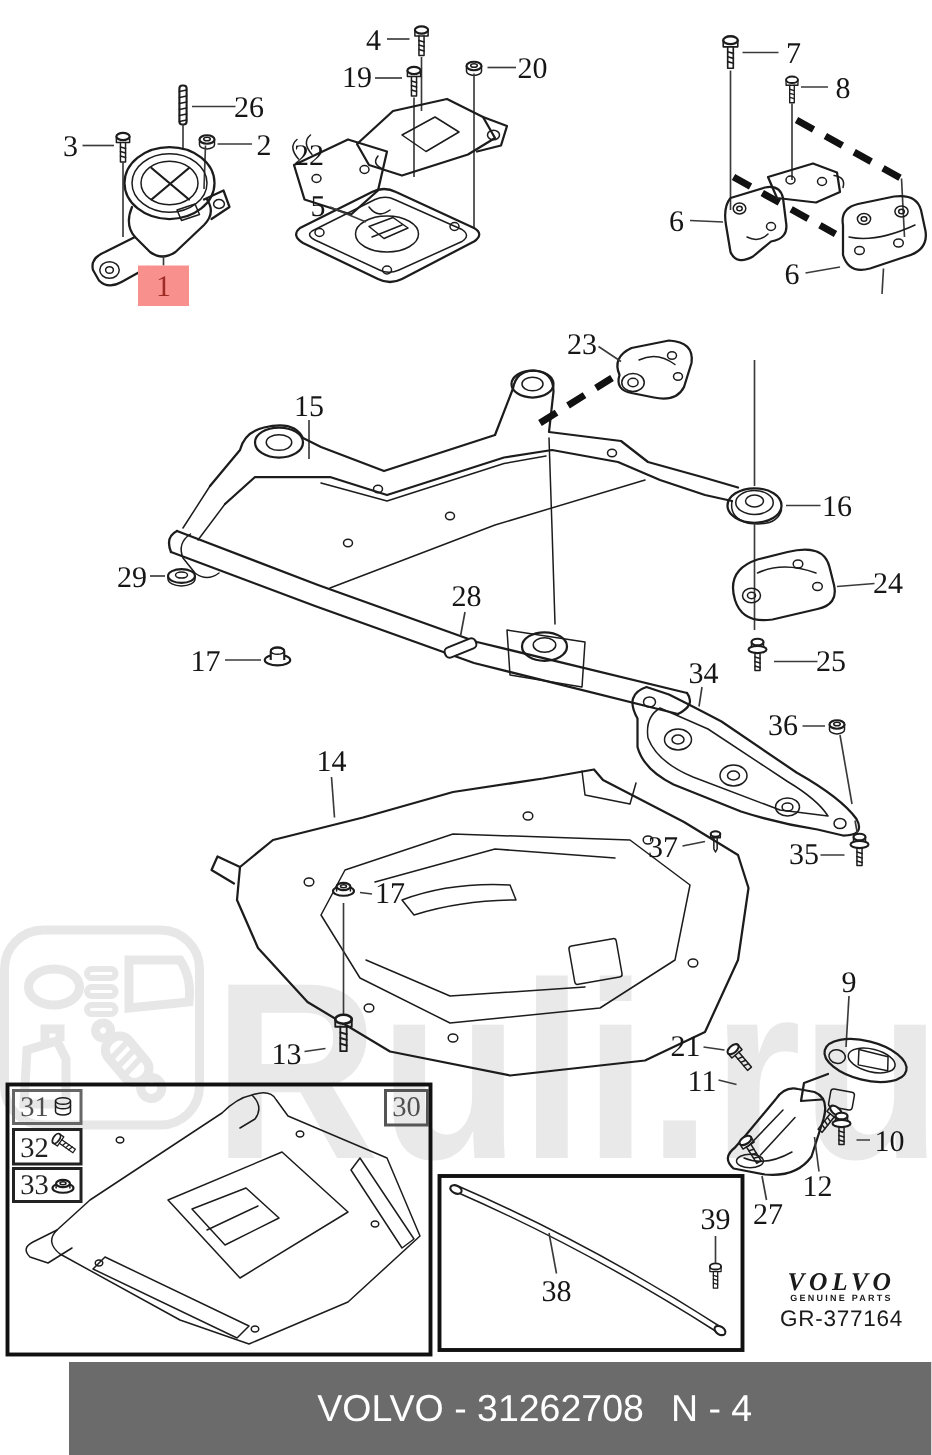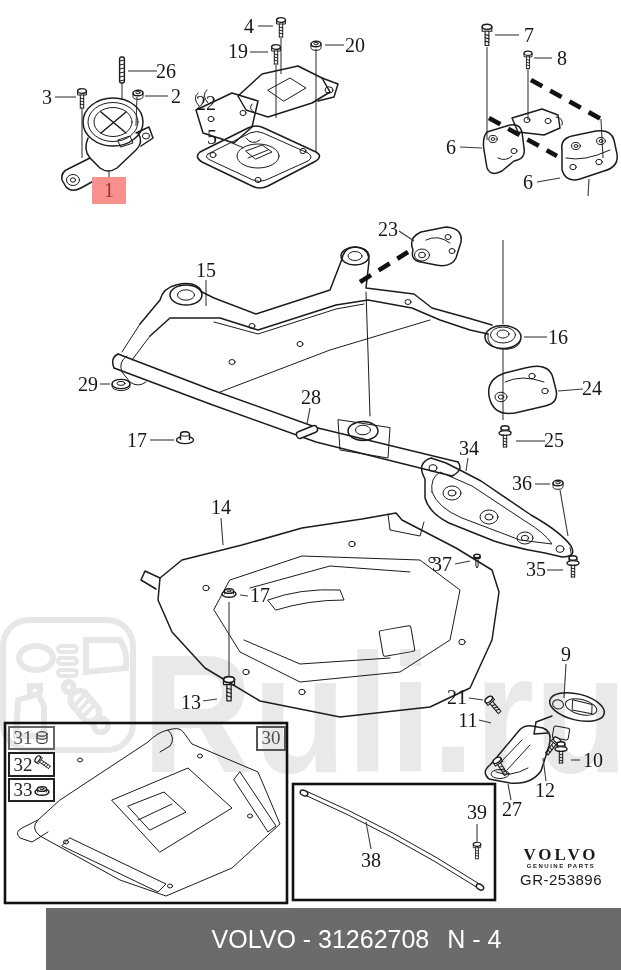--- a/index.html
+++ b/index.html
@@ -14,21 +14,21 @@
   .dash{fill:none;stroke:#111;stroke-width:4.6;stroke-dasharray:13 9;}
   .callout{font-family:"Liberation Serif",serif;font-size:20px;fill:#161616;text-anchor:middle;}
   .callout-legend{font-family:"Liberation Serif",serif;font-size:19px;fill:#4f4f4f;text-anchor:middle;}
   .wm{fill:none;stroke:#e7e7e7;stroke-width:6;}
   .wm-text{font-family:"Liberation Sans",sans-serif;font-weight:bold;fill:#e9e9e9;}
   .inset{fill:none;stroke:#111;stroke-width:2.6;}
   .inset-sub{fill:none;stroke:#222;stroke-width:2;}
   
   .brand{position:absolute;left:505px;top:848px;width:112px;text-align:center;color:#1a1a1a;}
   .brand .logo{font-family:"Liberation Serif",serif;font-weight:bold;font-size:17px;
-               letter-spacing:3px;line-height:14px;}
+               letter-spacing:3px;line-height:14px;font-style:italic;}
   .brand .tag{font-size:6px;font-weight:bold;letter-spacing:1.5px;line-height:8px;}
   .brand .code{font-size:15px;letter-spacing:.5px;line-height:20px;}
   
   .footer{position:absolute;left:0;top:908px;width:621px;height:62px;background:#6b6b6b;
           display:flex;align-items:center;justify-content:center;gap:18px;
           color:#fff;font-size:25px;margin-left:46px;}
   .hl-digit{font-family:"Liberation Serif",serif;font-size:20px;text-anchor:middle;}
 </style>
 </head>
 <body>
@@ -424,21 +424,21 @@
     <text class="callout" x="522" y="490">36</text>
     <text class="callout" x="442" y="571">37</text>
     <text class="callout" x="371" y="867">38</text>
     <text class="callout" x="477" y="819">39</text>
   </g>
 </svg>
 
 <div class="brand">
   <div class="logo">VOLVO</div>
   <div class="tag">GENUINE PARTS</div>
-  <div class="code">GR-253896</div>
+  <div class="code">GR-377164</div>
 </div>
 
 <div class="footer">
   <span>VOLVO - 31262708</span>
   <span>N - 4</span>
 </div>
 
 </div>
 
 </body></html>

